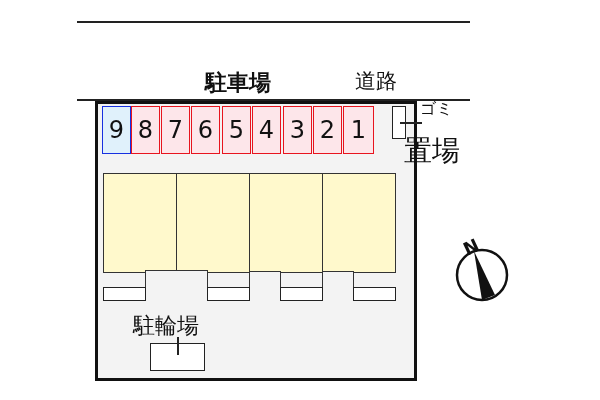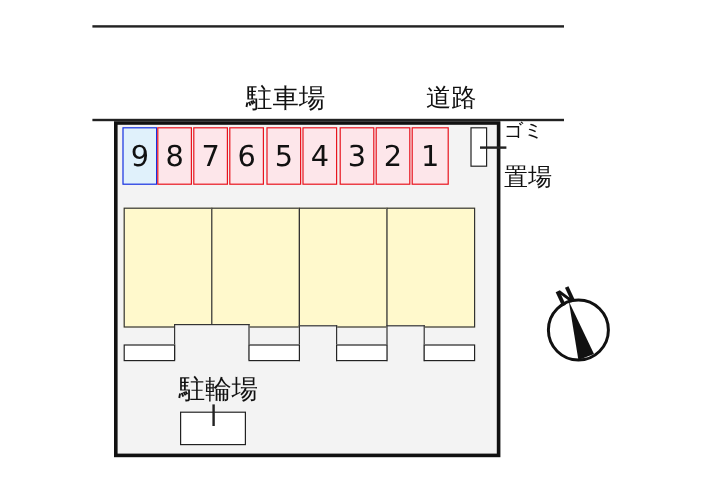--- a/index.html
+++ b/index.html
@@ -14,54 +14,54 @@
   .balcony{position:absolute;height:14px;background:#fff;border:1.5px solid #222;box-sizing:border-box;}
   .notch{position:absolute;background:#f3f3f3;border:1.5px solid #333;border-bottom:none;box-sizing:border-box;}
 </style>
 </head>
 <body>
 
 <div class="road-line" style="left:77px;top:21px;width:393px;"></div>
 <div class="road-line" style="left:77px;top:99px;width:393px;"></div>
 <div class="label" style="left:355px;top:54px;font-size:21px;margin-top:17px;">道路</div>
 
-<div class="label" style="left:205px;top:72px;">駐車場</div>
+<div class="label" style="left:205px;top:72px;font-weight:bold;">駐車場</div>
 
 <div class="lot"></div>
 
 <div class="slot blue" style="left:102px;">9</div>
 <div class="slot" style="left:131px;">8</div>
 <div class="slot" style="left:161px;">7</div>
 <div class="slot" style="left:191px;">6</div>
 <div class="slot" style="left:222px;">5</div>
 <div class="slot" style="left:252px;">4</div>
 <div class="slot" style="left:283px;">3</div>
 <div class="slot" style="left:313px;">2</div>
 <div class="slot" style="left:343px;width:31px;">1</div>
 
 <div class="abs" style="left:392px;top:106px;width:14px;height:33px;border:1.5px solid #222;background:#fff;box-sizing:border-box;"></div>
 <div class="abs" style="left:400px;top:122px;width:22px;height:1.5px;background:#222;"></div>
 <div class="label" style="left:420px;top:101px;font-size:16px;">ゴミ</div>
-<div class="label" style="left:420px;top:137px;font-size:20px;">置場</div>
+<div class="label" style="left:404px;top:137px;font-size:28px;">置場</div>
 
 <div class="unit" style="left:103px;width:74px;"></div>
 <div class="unit" style="left:176px;width:74px;"></div>
 <div class="unit" style="left:249px;width:74px;"></div>
 <div class="unit" style="left:322px;width:74px;"></div>
 
 <div class="notch" style="left:145px;top:270px;width:63px;height:30px;"></div>
 <div class="notch" style="left:249px;top:271px;width:32px;height:30px;"></div>
 <div class="notch" style="left:322px;top:271px;width:32px;height:30px;"></div>
 
 <div class="balcony" style="left:103px;top:287px;width:43px;"></div>
 <div class="balcony" style="left:207px;top:287px;width:43px;"></div>
 <div class="balcony" style="left:280px;top:287px;width:43px;"></div>
 <div class="balcony" style="left:353px;top:287px;width:43px;"></div>
 
-<div class="label" style="left:149px;top:315px;">駐輪場</div>
+<div class="label" style="left:133px;top:315px;">駐輪場</div>
 <div class="abs" style="left:150px;top:343px;width:55px;height:28px;border:1.5px solid #222;background:#fff;box-sizing:border-box;"></div>
 <div class="abs" style="left:177px;top:337px;width:1.5px;height:18px;background:#222;"></div>
 
 <div class="abs" style="left:452px;top:232px;width:60px;height:72px;">
   <svg width="60" height="72" viewBox="0 0 60 72">
     <circle cx="30" cy="43" r="25" fill="#fff" stroke="#111" stroke-width="2.5"></circle>
     <polygon points="22,19 43,63 30,68" fill="#111"></polygon>
     <text x="12" y="22" font-family="DejaVu Sans, sans-serif" font-size="18" font-weight="bold" fill="#111" transform="rotate(-25 18 16)">N</text>
   </svg>
 </div>

